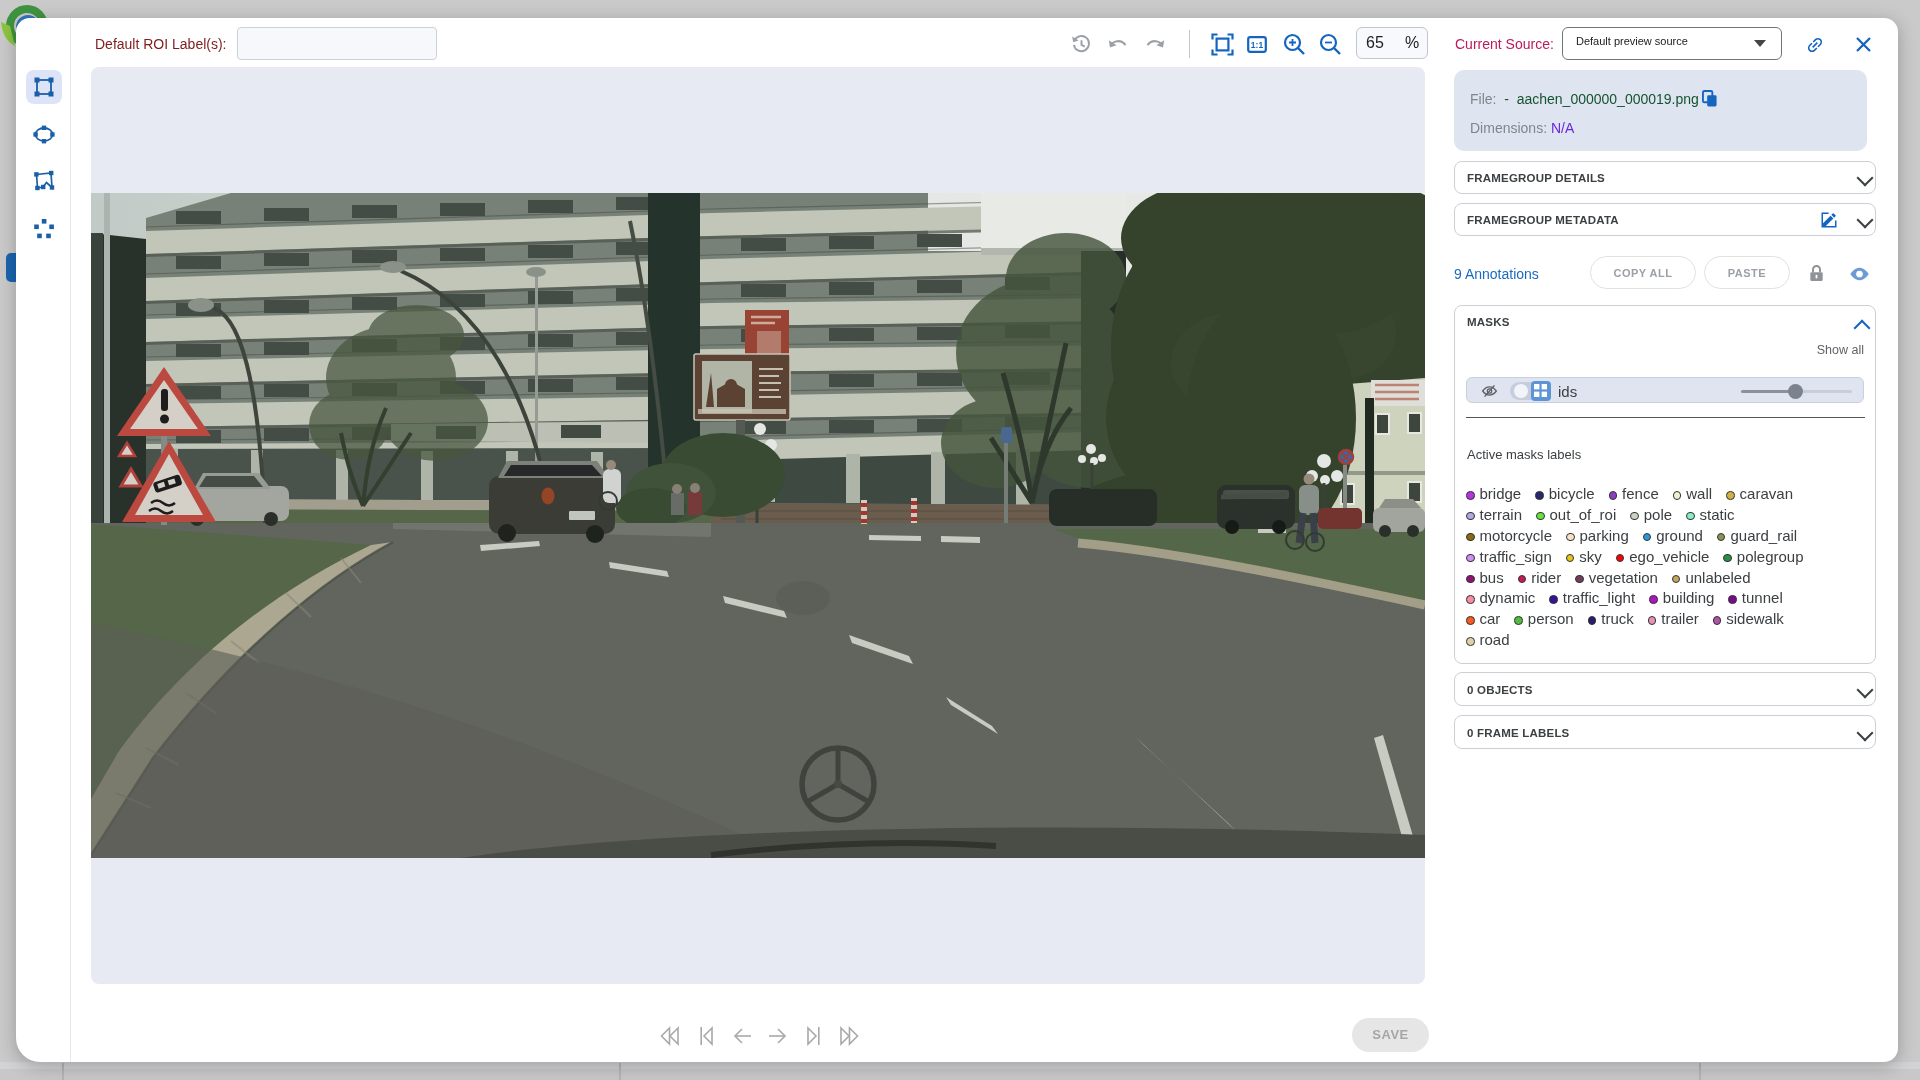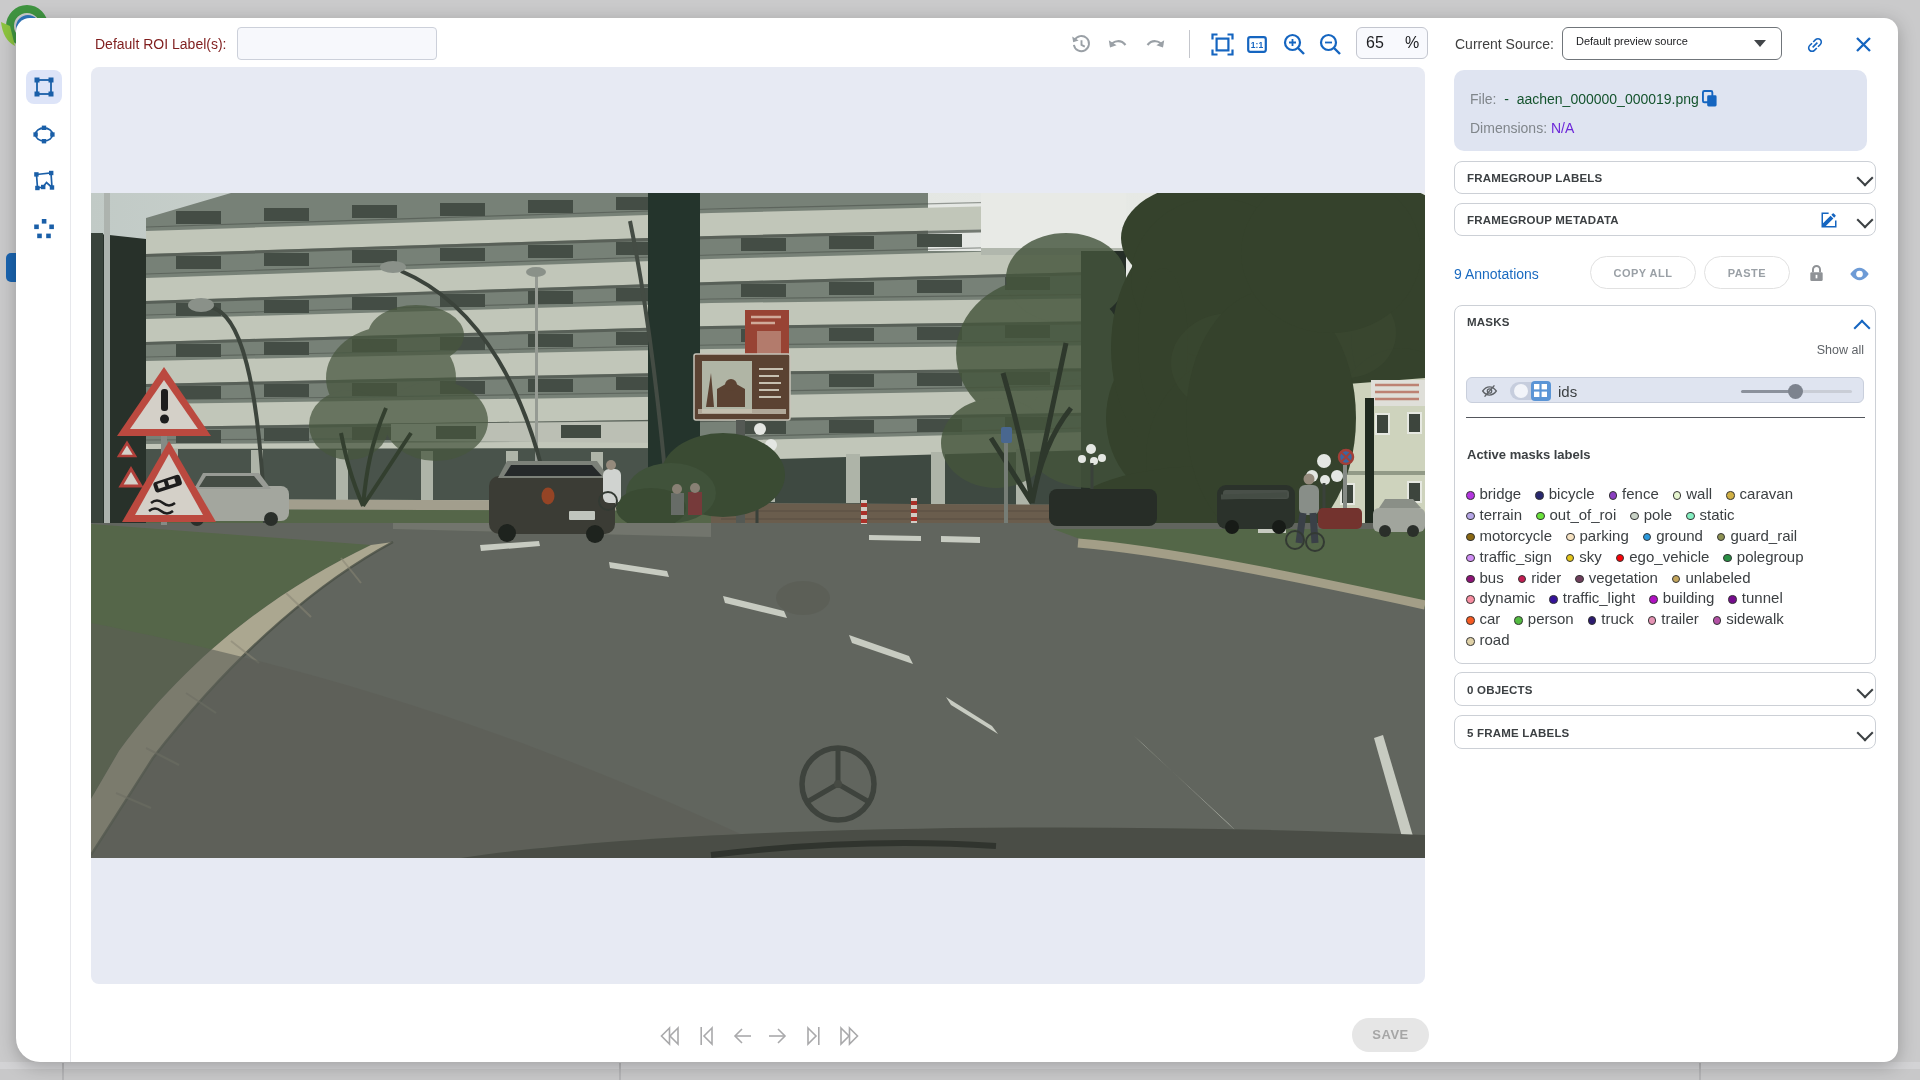--- a/index.html
+++ b/index.html
@@ -102,21 +102,21 @@
 </svg>
 <svg class="abs" style="left:1319px;top:33px" width="23" height="23" viewBox="0 0 23 23">
   <circle cx="9.5" cy="9.5" r="7.5" fill="none" stroke="#1565c0" stroke-width="2.2"></circle>
   <path d="M15,15 L21,21" stroke="#1565c0" stroke-width="2.4"></path>
   <path d="M6,9.5 L13,9.5" stroke="#1565c0" stroke-width="1.8"></path>
 </svg>
 <div class="abs" style="left:1356px;top:27px;width:72px;height:32px;border:1px solid #c3c6cf;border-radius:6px;background:#f8f9fd"></div>
 <div class="abs" style="left:1366px;top:34px;font-size:16px;color:#202124">65</div>
 <div class="abs" style="left:1405px;top:34px;font-size:16px;color:#202124">%</div>
 
-<div class="abs" style="left:1455px;top:36px;font-size:14px;color:#404040">Current Source:</div>
+<div class="abs" style="left:1455px;top:36px;font-size:14px;color:#be185d">Current Source:</div>
 <div class="abs" style="left:1562px;top:27px;width:220px;height:33px;border:1px solid #70757a;border-radius:6px;background:#fff"></div>
 <div class="abs" style="left:1576px;top:35px;font-size:11px;font-weight:500;color:#202124">Default preview source</div>
 <div class="abs" style="left:1754px;top:40px;width:0;height:0;border-left:6px solid transparent;border-right:6px solid transparent;border-top:7px solid #424549"></div>
 <svg class="abs" style="left:1805px;top:35px" width="20" height="20" viewBox="0 0 24 24">
   <path fill="#1565c0" d="M3.9 12c0-1.71 1.39-3.1 3.1-3.1h4V7H7c-2.76 0-5 2.24-5 5s2.24 5 5 5h4v-1.9H7c-1.71 0-3.1-1.39-3.1-3.1zM8 13h8v-2H8v2zm9-6h-4v1.9h4c1.71 0 3.1 1.39 3.1 3.1s-1.39 3.1-3.1 3.1h-4V17h4c2.76 0 5-2.24 5-5s-2.24-5-5-5z" transform="rotate(-45 12 12)"></path>
 </svg>
 <svg class="abs" style="left:1855px;top:36px" width="17" height="17" viewBox="0 0 17 17">
   <path d="M2,2 L15,15 M15,2 L2,15" stroke="#1565c0" stroke-width="2.3"></path>
 </svg>
 
@@ -510,21 +510,21 @@
 
 <div class="abs" style="left:1454px;top:70px;width:413px;height:81px;background:#dfe4f1;border-radius:10px"></div>
 <div class="abs" style="left:1470px;top:91px;font-size:14px;color:#80868b">File: <span style="color:#14532d">&nbsp;-&nbsp; aachen_000000_000019.png</span></div>
 <svg class="abs" style="left:1702px;top:90px" width="16" height="18" viewBox="0 0 17 19">
   <rect x="1" y="1" width="10" height="12" rx="1.5" fill="none" stroke="#1565c0" stroke-width="2"></rect>
   <rect x="5.5" y="5.5" width="10" height="12" rx="1.5" fill="#1565c0"></rect>
 </svg>
 <div class="abs" style="left:1470px;top:120px;font-size:14px;color:#80868b">Dimensions: <span style="color:#6d28d9">N/A</span></div>
 
 <div class="secbox" style="top:161px;height:33px"></div>
-<div class="sectitle abs" style="left:1467px;top:172px">FRAMEGROUP LABELS</div>
+<div class="sectitle abs" style="left:1467px;top:172px">FRAMEGROUP DETAILS</div>
 <div class="chev abs" style="left:1859px;top:172px"></div>
 
 <div class="secbox" style="top:203px;height:33px"></div>
 <div class="sectitle abs" style="left:1467px;top:214px">FRAMEGROUP METADATA</div>
 <svg class="abs" style="left:1820px;top:211px" width="18" height="18" viewBox="0 0 24 24">
   <path fill="#1565c0" d="M3 17.25V21h3.75L17.81 9.94l-3.75-3.75L3 17.25zM20.71 7.04c.39-.39.39-1.02 0-1.41l-2.34-2.34a.9959.9959 0 0 0-1.41 0l-1.83 1.83 3.75 3.75 1.83-1.83z"></path>
   <path fill="none" stroke="#1565c0" stroke-width="2" d="M21,12.5 L21,21 L3,21 L3,3 L11.5,3"></path>
 </svg>
 <div class="chev abs" style="left:1859px;top:214px"></div>
 
@@ -560,38 +560,38 @@
       <rect x="8.6" y="1" width="5.4" height="5.4"></rect>
       <rect x="1" y="8.6" width="5.4" height="5.4"></rect>
       <rect x="8.6" y="8.6" width="5.4" height="5.4"></rect>
     </g>
 </svg>
 <div class="abs" style="left:1558px;top:383px;font-size:15px;color:#3c4043">ids</div>
 <div class="abs" style="left:1741px;top:389.5px;width:54px;height:3px;background:#8b919c;border-radius:2px"></div>
 <div class="abs" style="left:1795px;top:389.5px;width:57px;height:3px;background:#c9cdd6;border-radius:2px"></div>
 <div class="abs" style="left:1788px;top:384px;width:15px;height:15px;background:#7d838e;border-radius:50%"></div>
 <div class="abs" style="left:1466px;top:417px;width:399px;height:1.3px;background:#53565c"></div>
-<div class="abs" style="left:1467px;top:447px;font-size:13px;font-weight:bold;color:#3c4043">Active masks labels</div>
+<div class="abs" style="left:1467px;top:447px;font-size:13px;font-weight:normal;color:#3c4043">Active masks labels</div>
 
 <div id="chips" class="abs" style="left:1466px;top:484px;width:400px;font-size:15px;color:#3c4043;line-height:20.9px">
     <div style="height:20.9px;white-space:nowrap"><span style="display:inline-block;margin-right:14px"><span style="display:inline-block;width:8.5px;height:8.5px;border-radius:50%;background:#b435e0;border:1.3px solid #333;vertical-align:-0.5px;margin-right:5px"></span>bridge</span><span style="display:inline-block;margin-right:14px"><span style="display:inline-block;width:8.5px;height:8.5px;border-radius:50%;background:#28286e;border:1.3px solid #333;vertical-align:-0.5px;margin-right:5px"></span>bicycle</span><span style="display:inline-block;margin-right:14px"><span style="display:inline-block;width:8.5px;height:8.5px;border-radius:50%;background:#8b3fc0;border:1.3px solid #333;vertical-align:-0.5px;margin-right:5px"></span>fence</span><span style="display:inline-block;margin-right:14px"><span style="display:inline-block;width:8.5px;height:8.5px;border-radius:50%;background:#e6f5cf;border:1.3px solid #333;vertical-align:-0.5px;margin-right:5px"></span>wall</span><span style="display:inline-block;margin-right:14px"><span style="display:inline-block;width:8.5px;height:8.5px;border-radius:50%;background:#d1b044;border:1.3px solid #333;vertical-align:-0.5px;margin-right:5px"></span>caravan</span></div>
     <div style="height:20.9px;white-space:nowrap"><span style="display:inline-block;margin-right:14px"><span style="display:inline-block;width:8.5px;height:8.5px;border-radius:50%;background:#b5a5e6;border:1.3px solid #333;vertical-align:-0.5px;margin-right:5px"></span>terrain</span><span style="display:inline-block;margin-right:14px"><span style="display:inline-block;width:8.5px;height:8.5px;border-radius:50%;background:#69e23a;border:1.3px solid #333;vertical-align:-0.5px;margin-right:5px"></span>out_of_roi</span><span style="display:inline-block;margin-right:14px"><span style="display:inline-block;width:8.5px;height:8.5px;border-radius:50%;background:#c9d2c6;border:1.3px solid #333;vertical-align:-0.5px;margin-right:5px"></span>pole</span><span style="display:inline-block;margin-right:14px"><span style="display:inline-block;width:8.5px;height:8.5px;border-radius:50%;background:#85efc1;border:1.3px solid #333;vertical-align:-0.5px;margin-right:5px"></span>static</span></div>
     <div style="height:20.9px;white-space:nowrap"><span style="display:inline-block;margin-right:14px"><span style="display:inline-block;width:8.5px;height:8.5px;border-radius:50%;background:#8a6812;border:1.3px solid #333;vertical-align:-0.5px;margin-right:5px"></span>motorcycle</span><span style="display:inline-block;margin-right:14px"><span style="display:inline-block;width:8.5px;height:8.5px;border-radius:50%;background:#f7e3c3;border:1.3px solid #333;vertical-align:-0.5px;margin-right:5px"></span>parking</span><span style="display:inline-block;margin-right:14px"><span style="display:inline-block;width:8.5px;height:8.5px;border-radius:50%;background:#2b99dc;border:1.3px solid #333;vertical-align:-0.5px;margin-right:5px"></span>ground</span><span style="display:inline-block;margin-right:14px"><span style="display:inline-block;width:8.5px;height:8.5px;border-radius:50%;background:#8e9253;border:1.3px solid #333;vertical-align:-0.5px;margin-right:5px"></span>guard_rail</span></div>
     <div style="height:20.9px;white-space:nowrap"><span style="display:inline-block;margin-right:14px"><span style="display:inline-block;width:8.5px;height:8.5px;border-radius:50%;background:#d08ef5;border:1.3px solid #333;vertical-align:-0.5px;margin-right:5px"></span>traffic_sign</span><span style="display:inline-block;margin-right:14px"><span style="display:inline-block;width:8.5px;height:8.5px;border-radius:50%;background:#e5c619;border:1.3px solid #333;vertical-align:-0.5px;margin-right:5px"></span>sky</span><span style="display:inline-block;margin-right:14px"><span style="display:inline-block;width:8.5px;height:8.5px;border-radius:50%;background:#fb0207;border:1.3px solid #333;vertical-align:-0.5px;margin-right:5px"></span>ego_vehicle</span><span style="display:inline-block;margin-right:14px"><span style="display:inline-block;width:8.5px;height:8.5px;border-radius:50%;background:#2a8f45;border:1.3px solid #333;vertical-align:-0.5px;margin-right:5px"></span>polegroup</span></div>
     <div style="height:20.9px;white-space:nowrap"><span style="display:inline-block;margin-right:14px"><span style="display:inline-block;width:8.5px;height:8.5px;border-radius:50%;background:#8e1377;border:1.3px solid #333;vertical-align:-0.5px;margin-right:5px"></span>bus</span><span style="display:inline-block;margin-right:14px"><span style="display:inline-block;width:8.5px;height:8.5px;border-radius:50%;background:#c41d52;border:1.3px solid #333;vertical-align:-0.5px;margin-right:5px"></span>rider</span><span style="display:inline-block;margin-right:14px"><span style="display:inline-block;width:8.5px;height:8.5px;border-radius:50%;background:#6e3f5c;border:1.3px solid #333;vertical-align:-0.5px;margin-right:5px"></span>vegetation</span><span style="display:inline-block;margin-right:14px"><span style="display:inline-block;width:8.5px;height:8.5px;border-radius:50%;background:#c5a75e;border:1.3px solid #333;vertical-align:-0.5px;margin-right:5px"></span>unlabeled</span></div>
     <div style="height:20.9px;white-space:nowrap"><span style="display:inline-block;margin-right:14px"><span style="display:inline-block;width:8.5px;height:8.5px;border-radius:50%;background:#f78da1;border:1.3px solid #333;vertical-align:-0.5px;margin-right:5px"></span>dynamic</span><span style="display:inline-block;margin-right:14px"><span style="display:inline-block;width:8.5px;height:8.5px;border-radius:50%;background:#351299;border:1.3px solid #333;vertical-align:-0.5px;margin-right:5px"></span>traffic_light</span><span style="display:inline-block;margin-right:14px"><span style="display:inline-block;width:8.5px;height:8.5px;border-radius:50%;background:#b011c2;border:1.3px solid #333;vertical-align:-0.5px;margin-right:5px"></span>building</span><span style="display:inline-block;margin-right:14px"><span style="display:inline-block;width:8.5px;height:8.5px;border-radius:50%;background:#760b8e;border:1.3px solid #333;vertical-align:-0.5px;margin-right:5px"></span>tunnel</span></div>
     <div style="height:20.9px;white-space:nowrap"><span style="display:inline-block;margin-right:14px"><span style="display:inline-block;width:8.5px;height:8.5px;border-radius:50%;background:#f75b22;border:1.3px solid #333;vertical-align:-0.5px;margin-right:5px"></span>car</span><span style="display:inline-block;margin-right:14px"><span style="display:inline-block;width:8.5px;height:8.5px;border-radius:50%;background:#53bb41;border:1.3px solid #333;vertical-align:-0.5px;margin-right:5px"></span>person</span><span style="display:inline-block;margin-right:14px"><span style="display:inline-block;width:8.5px;height:8.5px;border-radius:50%;background:#2d1b70;border:1.3px solid #333;vertical-align:-0.5px;margin-right:5px"></span>truck</span><span style="display:inline-block;margin-right:14px"><span style="display:inline-block;width:8.5px;height:8.5px;border-radius:50%;background:#e593b4;border:1.3px solid #333;vertical-align:-0.5px;margin-right:5px"></span>trailer</span><span style="display:inline-block;margin-right:14px"><span style="display:inline-block;width:8.5px;height:8.5px;border-radius:50%;background:#b351a5;border:1.3px solid #333;vertical-align:-0.5px;margin-right:5px"></span>sidewalk</span></div>
     <div style="height:20.9px;white-space:nowrap"><span style="display:inline-block;margin-right:14px"><span style="display:inline-block;width:8.5px;height:8.5px;border-radius:50%;background:#dfd1a7;border:1.3px solid #333;vertical-align:-0.5px;margin-right:5px"></span>road</span></div>
   </div>
 
 <div class="secbox" style="top:672px;height:34px"></div>
 <div class="sectitle abs" style="left:1467px;top:684px">0 OBJECTS</div>
 <div class="chev abs" style="left:1859px;top:684px"></div>
 <div class="secbox" style="top:715px;height:34px"></div>
-<div class="sectitle abs" style="left:1467px;top:727px">5 FRAME LABELS</div>
+<div class="sectitle abs" style="left:1467px;top:727px">0 FRAME LABELS</div>
 <div class="chev abs" style="left:1859px;top:727px"></div>
 
 <svg class="abs" style="left:659px;top:1026px" width="21" height="20" viewBox="0 0 21 20">
   <g fill="none" stroke="#a9a9ab" stroke-width="1.6">
     <path d="M10.5,2 L2.5,10 L10.5,18 Z"></path>
       <path d="M19,2 L11,10 L19,18 Z"></path>
   </g>
 </svg>
 <svg class="abs" style="left:699px;top:1026px" width="15" height="20" viewBox="0 0 15 20">
   <g fill="none" stroke="#a9a9ab" stroke-width="1.6">

